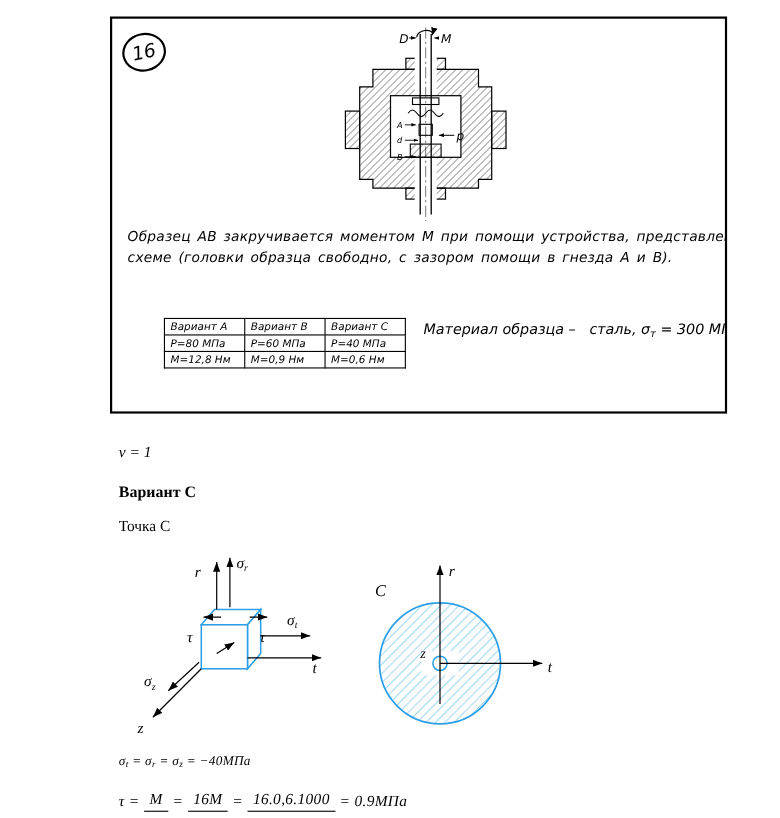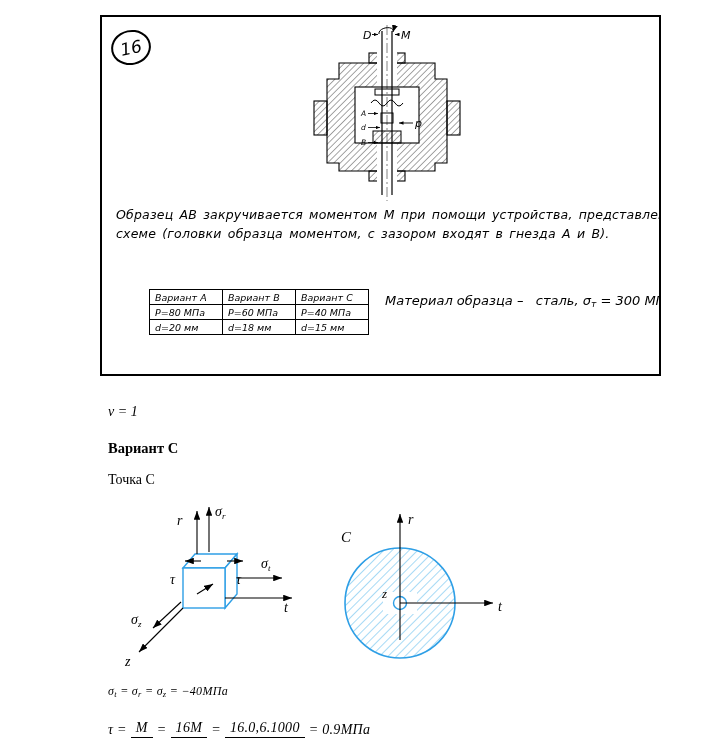--- a/index.html
+++ b/index.html
@@ -114,41 +114,41 @@
       <text x="66" y="122" font-size="7.5">B</text>
       <line x1="73" y1="119.5" x2="83" y2="119.5" stroke="#000" stroke-width="0.8" marker-end="url(#f-am)"></line>
 
       <text x="120" y="104" font-size="11">p</text>
       <line x1="118" y1="100" x2="104" y2="100" stroke="#000" stroke-width="0.9" marker-end="url(#f-am)"></line>
     </g>
   </svg>
 
   <div class="desc gost">
     <div class="desc-line">Образец АВ закручивается моментом М при помощи устройства, представленного на</div>
-    <div class="desc-line">схеме (головки образца моментом, с зазором входят в гнезда А и В).</div>
+    <div class="desc-line">схеме (головки образца свободно, с зазором помощи в гнезда А и В).</div>
   </div>
 
   <table class="var-table gost">
     <thead>
       <tr>
         <th>Вариант А</th>
         <th>Вариант В</th>
         <th>Вариант С</th>
       </tr>
     </thead>
     <tbody>
       <tr>
         <td>P=80 МПа</td>
         <td>P=60 МПа</td>
         <td>P=40 МПа</td>
       </tr>
       <tr>
-        <td>d=20 мм</td>
-        <td>d=18 мм</td>
-        <td>d=15 мм</td>
+        <td>М=12,8 Нм</td>
+        <td>М=0,9 Нм</td>
+        <td>М=0,6 Нм</td>
       </tr>
     </tbody>
   </table>
 
   <div class="material gost"><span>Материал образца –   сталь, </span><span>σ</span><span class="sub">т</span><span> = 300 МПа</span></div>
 </div>
 
 <div class="abs nu">ν = 1</div>
 <div class="abs variant">Вариант С</div>
 <div class="abs point">Точка С</div>

